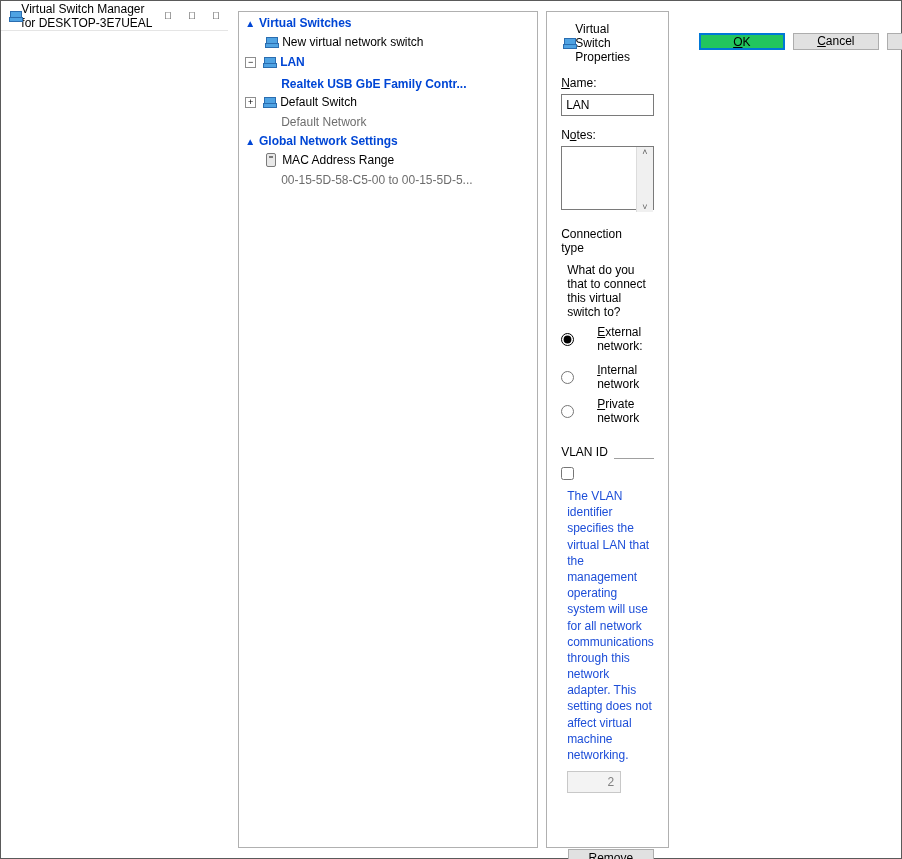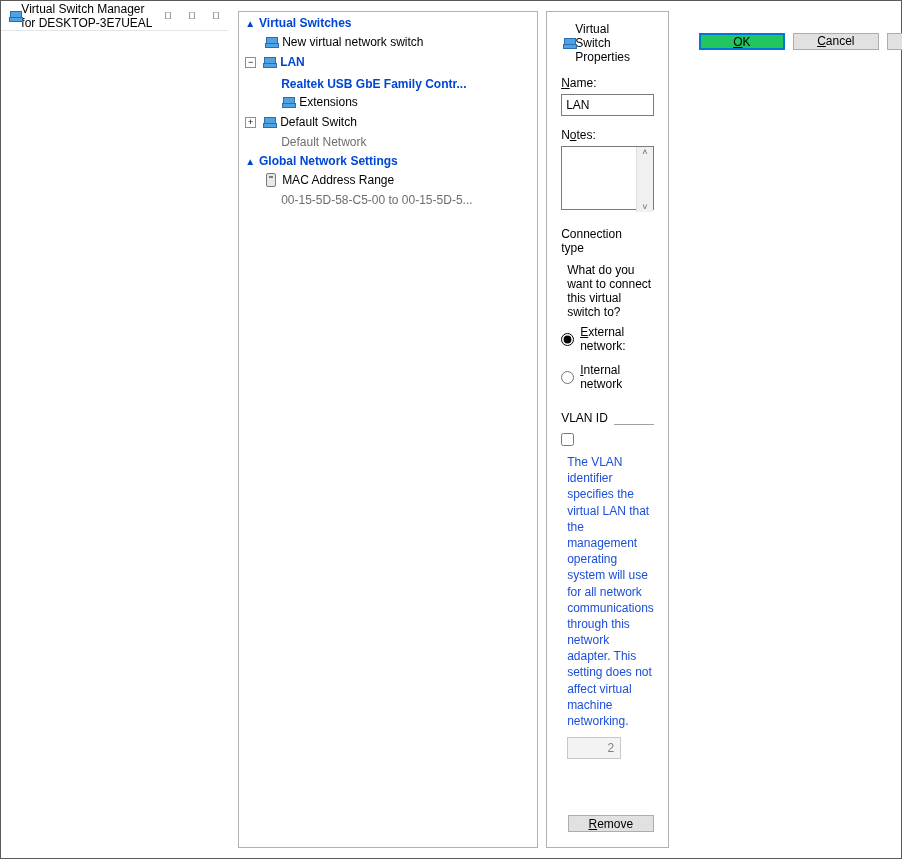--- a/index.html
+++ b/index.html
@@ -121,21 +121,21 @@
 
   .group {
     margin-top:14px;
   }
   .group-title {
     display:flex; align-items:flex-end; gap:6px; margin-bottom:8px;
   }
   .group-title .line { flex:1; height:1px; background:#a0a0a0; }
   .indent { margin-left: 6px; }
   .indent2 { margin-left: 26px; }
-  .radio-row, .check-row { display:flex; align-items:center; gap:6px; margin:6px 0; }
+  .radio-row, .check-row { display:flex; align-items:center; gap:23px; margin:6px 0; }
   .select-fake {
     display:flex; align-items:center; justify-content:space-between;
     background:#eaeaea; border:1px solid #c0c0c0; height:26px; padding:0 8px;
     color:#000;
   }
   .select-fake .caret { font-size:9px; color:#555; }
   .desc-muted { color:#1d4ed8; margin-top:8px; line-height:1.35; }
   .vlan-input {
     width:54px; border:1px solid #c8c8c8; background:#f3f3f3; color:#808080;
     text-align:right; padding:3px 6px; font:inherit; margin-top:8px;
@@ -189,26 +189,20 @@
       <div class="tree-row selected">
         <span class="pm">−</span>
         <span class="icon-slot">
             <span class="switch-icon"></span>
           </span>
         <span class="lbl">LAN</span>
       </div>
       <div class="tree-row sub">
         <span class="lbl" style="overflow:hidden;text-overflow:ellipsis;">Realtek USB GbE Family Contr...</span>
       </div>
-      <div class="tree-row child">
-        <span class="icon-slot">
-            <span class="switch-icon"></span>
-          </span>
-        <span class="lbl" style="font-weight:normal;color:#000">Extensions</span>
-      </div>
 
       <div class="tree-row">
         <span class="pm">+</span>
         <span class="icon-slot">
             <span class="switch-icon"></span>
           </span>
         <span class="lbl" style="font-weight:normal;color:#000">Default Switch</span>
       </div>
       <div class="tree-row child">
         <span class="lbl muted" style="font-weight:normal">Default Network</span>
@@ -248,30 +242,34 @@
             <span>˄</span>
             <span>˅</span>
           </div>
       </div>
 
       <div class="group">
         <div class="group-title">
           <span>Connection type</span>
           <span class="line"></span>
         </div>
-        <div class="indent">What do you want to connect this virtual switch to?</div>
+        <div class="indent">What do you that to connect this virtual switch to?</div>
 
         <div class="radio-row indent">
           <input type="radio" checked="" style="">
           <span><span class="underline">E</span>xternal network:</span>
         </div>
 
         <div class="radio-row indent" style="margin-top:10px">
           <input type="radio" style="">
           <span><span class="underline">I</span>nternal network</span>
+        </div>
+        <div class="radio-row indent">
+          <input type="radio" style="">
+          <span><span class="underline">P</span>rivate network</span>
         </div>
       </div>
 
       <div class="group">
         <div class="group-title">
           <span>VLAN ID</span>
           <span class="line"></span>
         </div>
         <div class="check-row indent">
           <input type="checkbox" style="">

